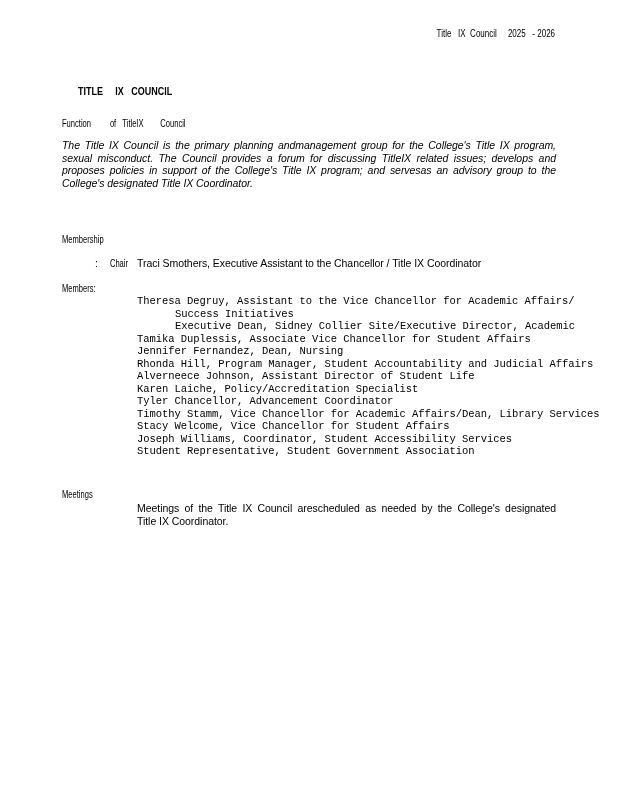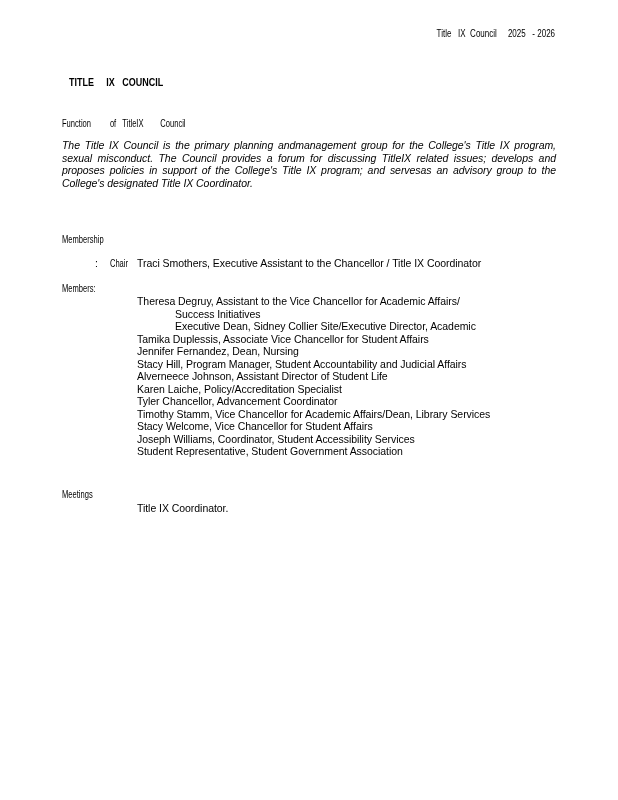--- a/index.html
+++ b/index.html
@@ -26,21 +26,21 @@
     font-size: 10px;
     text-align: center;
   }
   .header .cond { transform-origin: 100% 50%; transform: scaleX(0.8); }
   .title {
     position: absolute;
     top: 69px;
     left: 62px;
     font-size: 11.5px;
     font-weight: bold;
-    margin: 7px;
+    margin: 16px;
   }
   .title .cond { transform: scaleX(0.78); }
   .label {
     position: absolute;
     left: 62px;
     font-size: 10.5px;
   }
   .function-label { top: 117px; }
   .membership-label { top: 233px; }
   .members-label { top: 282px; }
@@ -67,20 +67,21 @@
     padding-left: 48px;
   }
   .chair-colon { position: absolute; left: 33px; top: 0; font-size: 10.5px; }
   .chair-value { position: absolute; left: 75px; top: 0; white-space: nowrap; }
 
   .members-list {
     position: absolute;
     top: 295px;
     left: 137px;
     width: 440px;
+    font-family: Liberation Mono, monospace;
   }
   .member-line { white-space: nowrap; }
   .member-line.wrap { margin-left: 38px; }
 
   .meetings-text {
     position: absolute;
     top: 502px;
     left: 137px;
     width: 419px;
   }
@@ -122,31 +123,32 @@
   <div class="label members-label">
     <span class="cond">Members:</span>
   </div>
 
   <div class="members-list body-text">
     <div class="member-line">Theresa Degruy, Assistant to the Vice Chancellor for Academic Affairs/</div>
     <div class="member-line wrap">Success Initiatives</div>
     <div class="member-line wrap">Executive Dean, Sidney Collier Site/Executive Director, Academic</div>
     <div class="member-line">Tamika Duplessis, Associate Vice Chancellor for Student Affairs</div>
     <div class="member-line">Jennifer Fernandez, Dean, Nursing</div>
-    <div class="member-line">Stacy Hill, Program Manager, Student Accountability and Judicial Affairs</div>
+    <div class="member-line">Rhonda Hill, Program Manager, Student Accountability and Judicial Affairs</div>
     <div class="member-line">Alverneece Johnson, Assistant Director of Student Life</div>
     <div class="member-line">Karen Laiche, Policy/Accreditation Specialist</div>
     <div class="member-line">Tyler Chancellor, Advancement Coordinator</div>
     <div class="member-line">Timothy Stamm, Vice Chancellor for Academic Affairs/Dean, Library Services</div>
     <div class="member-line">Stacy Welcome, Vice Chancellor for Student Affairs</div>
     <div class="member-line">Joseph Williams, Coordinator, Student Accessibility Services</div>
     <div class="member-line">Student Representative, Student Government Association</div>
   </div>
 
   <div class="label meetings-label">
     <span class="cond">Meetings</span>
   </div>
 
   <div class="meetings-text body-text">
+    <div class="jline">Meetings of the Title IX Council arescheduled as needed by the College's designated</div>
     <div class="jline last">Title IX Coordinator.</div>
   </div>
 
 </div>
 
 </body></html>

